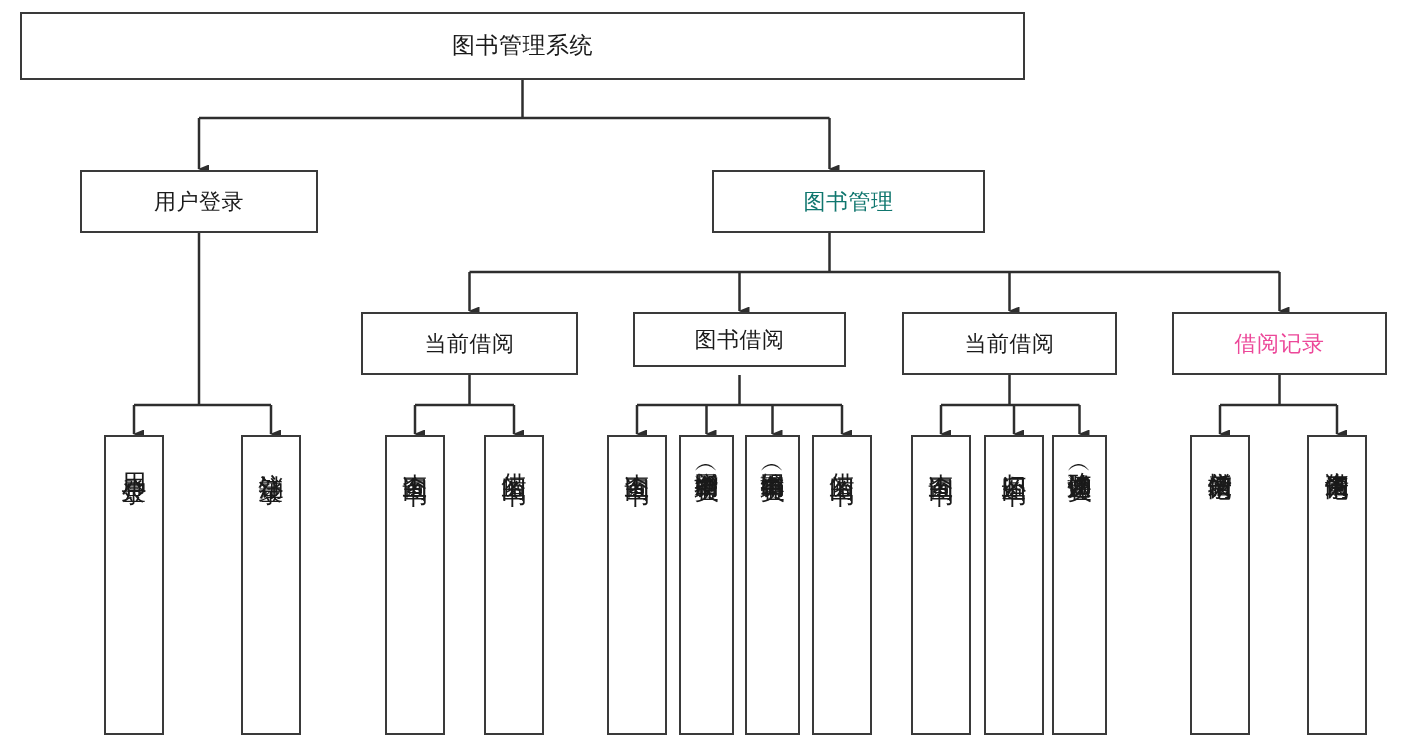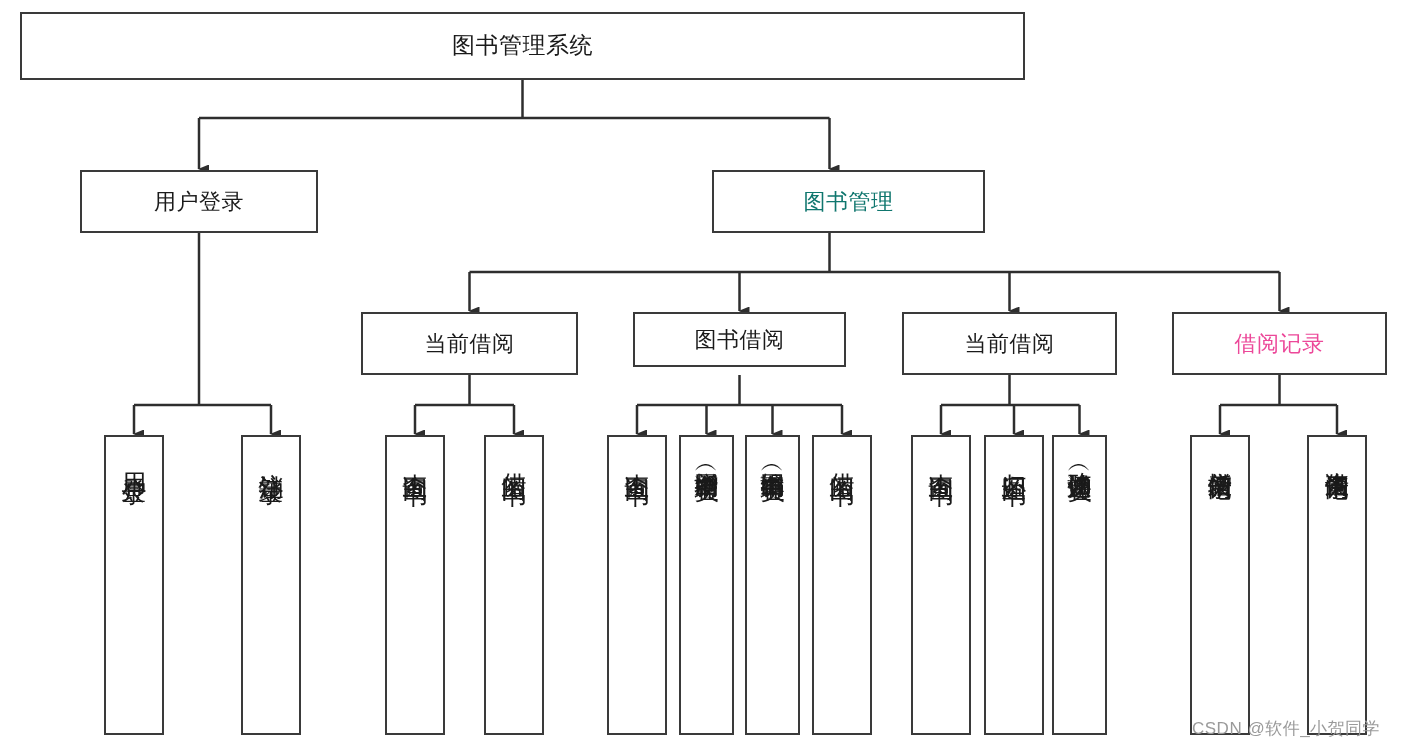--- a/index.html
+++ b/index.html
@@ -179,14 +179,13 @@
         <span class="label">确认归还（管理员）</span>
       </div>
       <div class="node vert long" style="left: 1190px; top: 435px; width: 60px; height: 300px; border-color: rgb(58, 58, 58); background: rgb(255, 255, 255); color: rgb(26, 26, 26);">
         <span class="label">新增借阅记录</span>
       </div>
       <div class="node vert long" style="left: 1307px; top: 435px; width: 60px; height: 300px; border-color: rgb(58, 58, 58); background: rgb(255, 255, 255); color: rgb(26, 26, 26);">
         <span class="label">查询借阅记录</span>
       </div>
     </div>
 
-  <div class="watermark" style="left: 1192px; top: 717px; color: rgb(154, 154, 154);">CSDN @软件_小贺同学</div>
 </div>
 
 </body></html>

